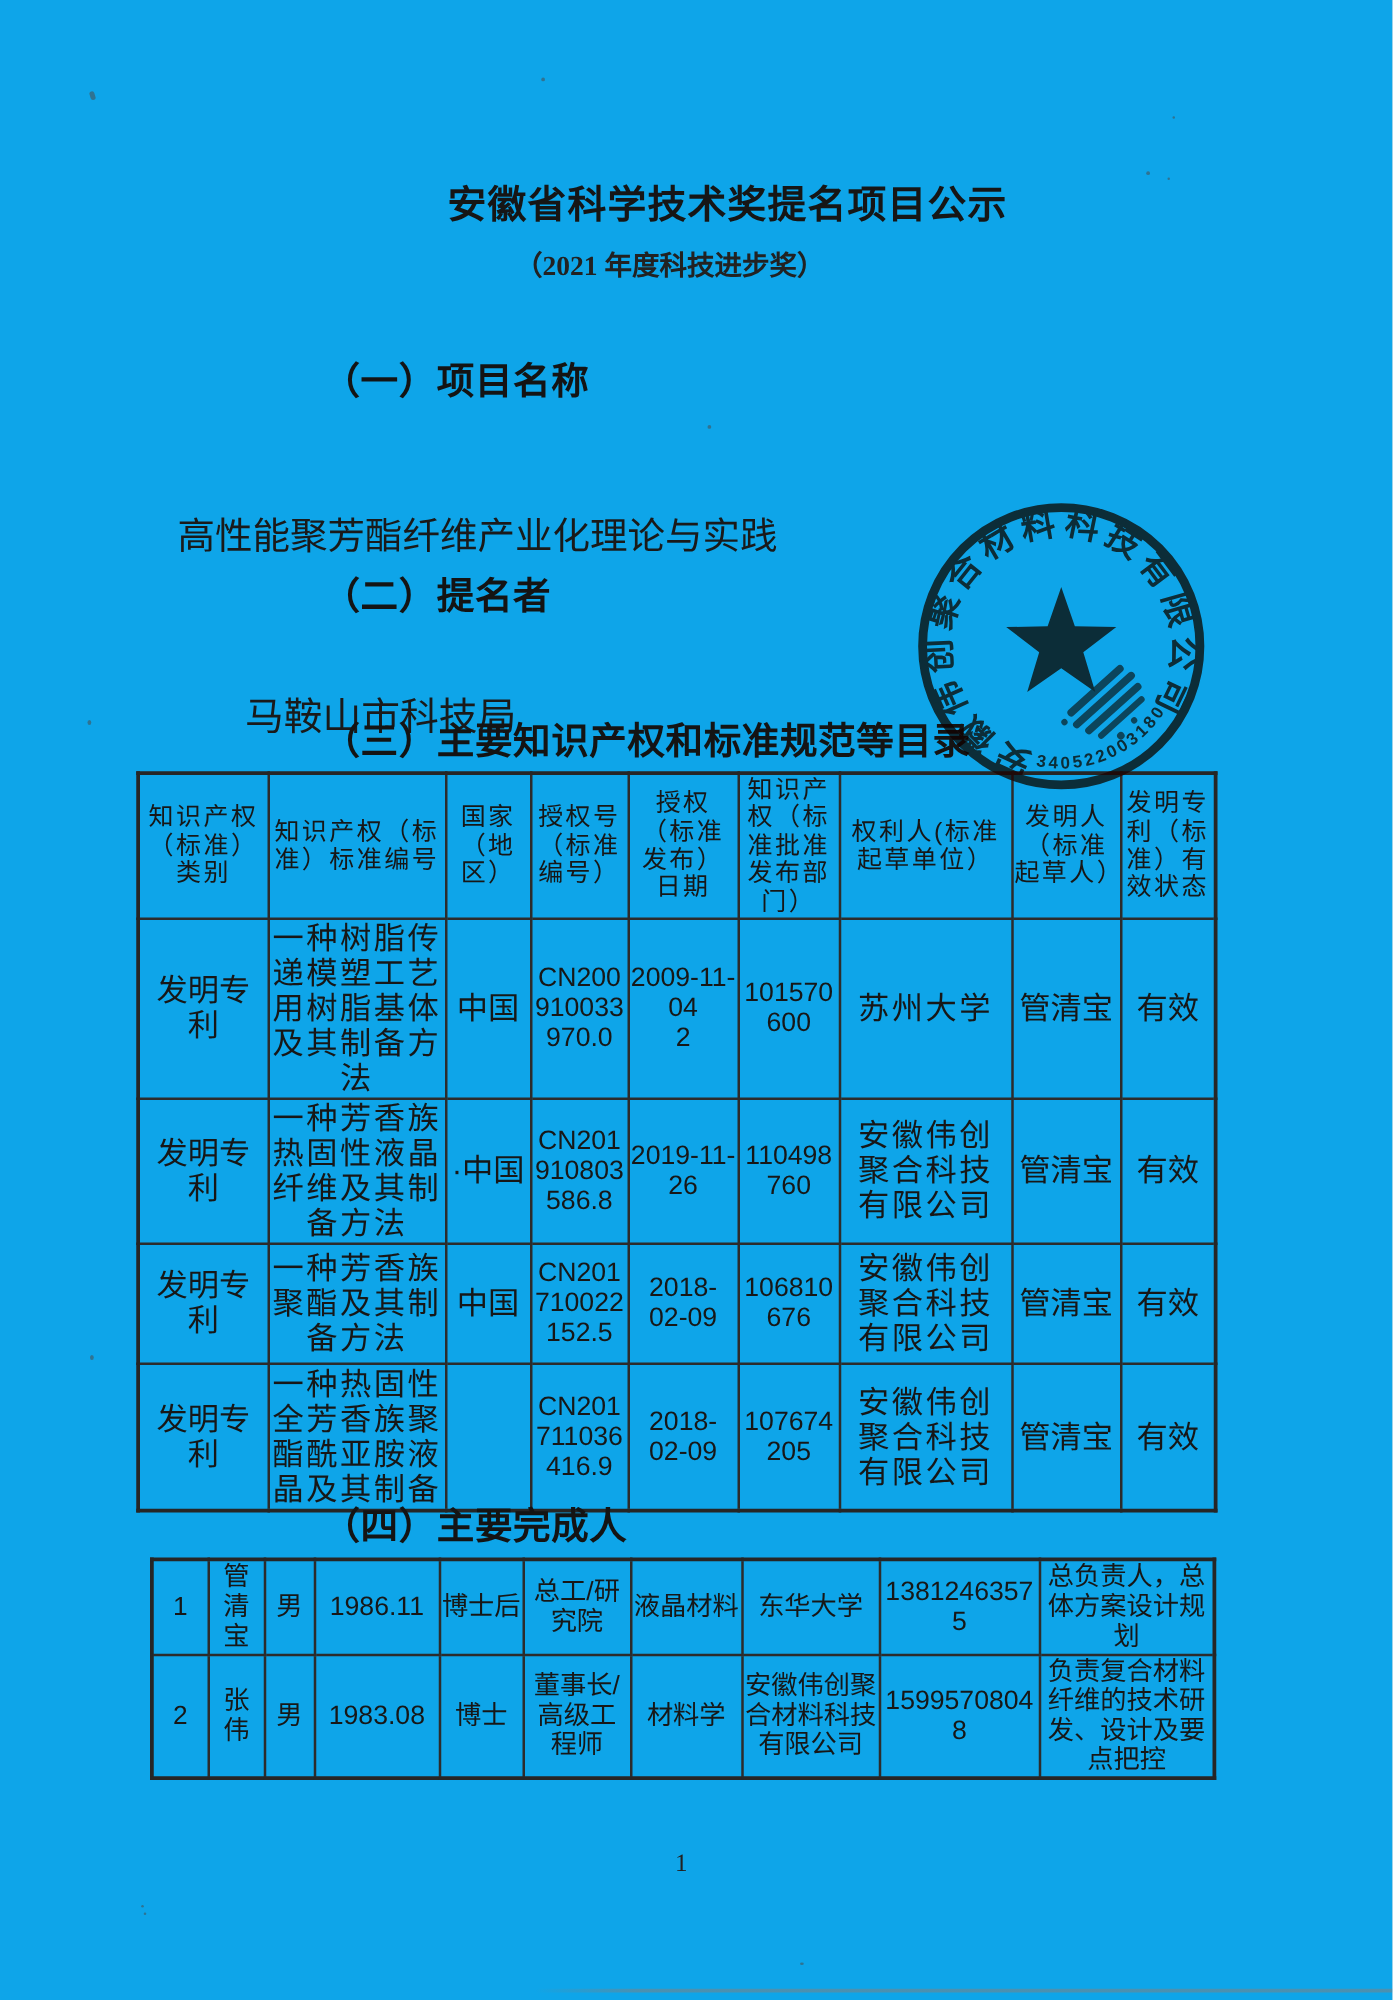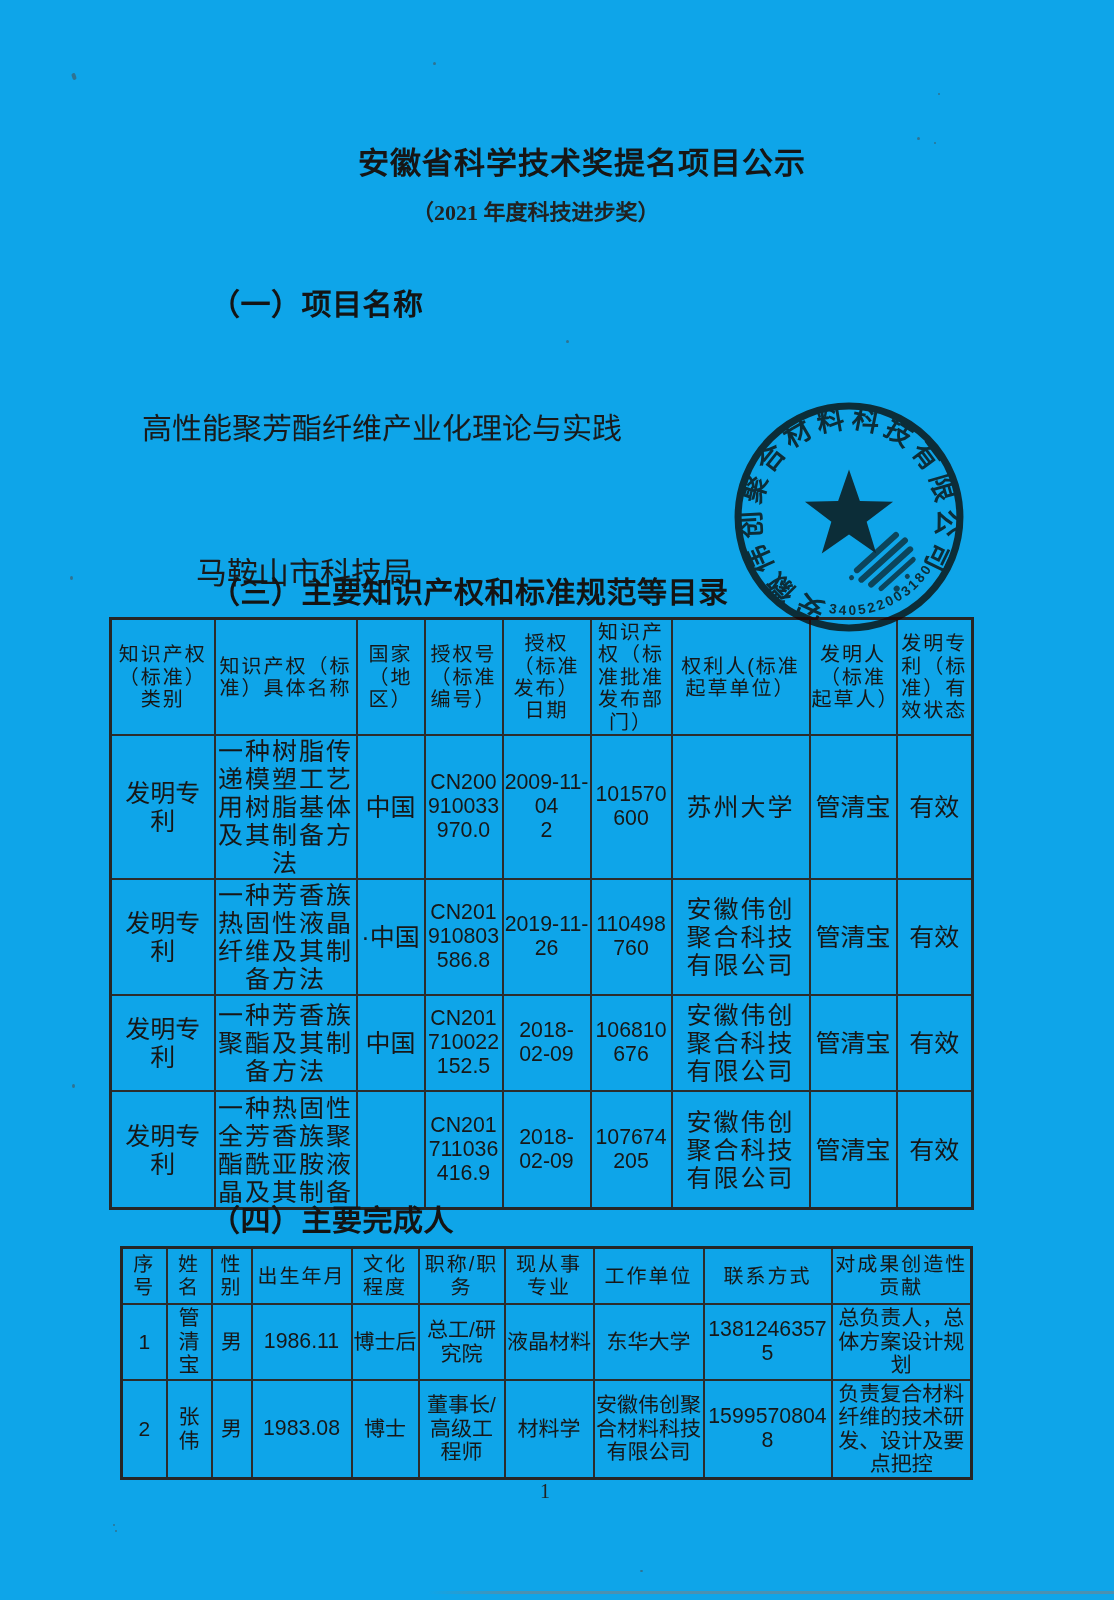--- a/index.html
+++ b/index.html
@@ -12,21 +12,21 @@
   .abs{position:absolute;}
   .doc-title{
     left:358px;top:138px;font-size:31px;font-weight:bold;letter-spacing:1px;
     color:#161616;white-space:nowrap;
   }
   .doc-subtitle{
     left:412px;top:194px;font-size:22px;font-weight:bold;
     font-family:"Liberation Serif","DejaVu Serif",serif;white-space:nowrap;color:#222;
   }
   .sec-heading{
-    font-size:30px;font-weight:bold;color:#141414;white-space:nowrap;letter-spacing:.5px;
+    font-size:30px;font-weight:bold;color:#141414;white-space:nowrap;letter-spacing:.5px;margin-left:48px;
   }
   .body-line{color:#1a1a1a;white-space:nowrap;margin-top:36px;}
   
   table.doc{
     border-collapse:collapse;table-layout:fixed;position:absolute;
     background:transparent;
   }
   table.doc td,table.doc th{
     border:2px solid #2c2c2c;text-align:center;vertical-align:middle;
     padding:1px;overflow:hidden;line-height:1.12;font-weight:normal;color:#171717;
@@ -59,40 +59,41 @@
 <body>
 
 <div class="page">
 
   <div class="abs doc-title">安徽省科学技术奖提名项目公示</div>
   <div class="abs doc-subtitle">（2021 年度科技进步奖）</div>
 
   <div class="abs sec-heading" style="left:210px;top:280px;">（一）项目名称</div>
   <div class="abs body-line" style="left:142px;top:368px;font-size:30px;">高性能聚芳酯纤维产业化理论与实践</div>
 
+  <div class="abs sec-heading" style="left:210px;top:452px;">（二）提名者</div>
   <div class="abs body-line" style="left:196px;top:512px;font-size:31px;">马鞍山市科技局</div>
 
   <div class="abs sec-heading" style="left:210px;top:568px;">（三）主要知识产权和标准规范等目录</div>
 
   <table class="doc t1" style="left:109px;top:617px;width:862px;">
     <colgroup>
       <col style="width:104px">
         <col style="width:142px">
         <col style="width:68px">
       <col style="width:78px">
         <col style="width:88px">
         <col style="width:81px">
       <col style="width:138px">
         <col style="width:87px">
         <col style="width:76px">
     </colgroup>
     <tbody>
         <tr style="height:116px">
       <th>知识产权（标准）类别</th>
-      <th>知识产权（标准）具体名称</th>
+      <th>知识产权（标准）标准编号</th>
       <th>国家（地区）</th>
       <th>授权号（标准编号）</th>
       <th>授权（标准发布）日期</th>
       <th>知识产权（标准批准发布部门）</th>
       <th>权利人(标准起草单位）</th>
       <th>发明人（标准起草人）</th>
       <th>发明专利（标准）有效状态</th>
     </tr>
     <tr style="height:115px">
       <td>发明专利</td>
@@ -151,32 +152,20 @@
         <col style="width:40px">
       <col style="width:100px">
         <col style="width:67px">
         <col style="width:86px">
       <col style="width:89px">
         <col style="width:110px">
         <col style="width:128px">
       <col style="width:140px">
     </colgroup>
     <tbody>
-        <tr style="height:56px">
-      <th>序号</th>
-      <th>姓名</th>
-      <th>性别</th>
-      <th>出生年月</th>
-      <th>文化程度</th>
-      <th>职称/职务</th>
-      <th>现从事专业</th>
-      <th>工作单位</th>
-      <th>联系方式</th>
-      <th>对成果创造性贡献</th>
-    </tr>
     <tr style="height:76px">
       <td>1</td>
       <td>管清宝</td>
       <td>男</td>
       <td class="num">1986.11</td>
       <td>博士后</td>
       <td>总工/研究院</td>
       <td>液晶材料</td>
       <td>东华大学</td>
       <td class="num">13812463575</td>

